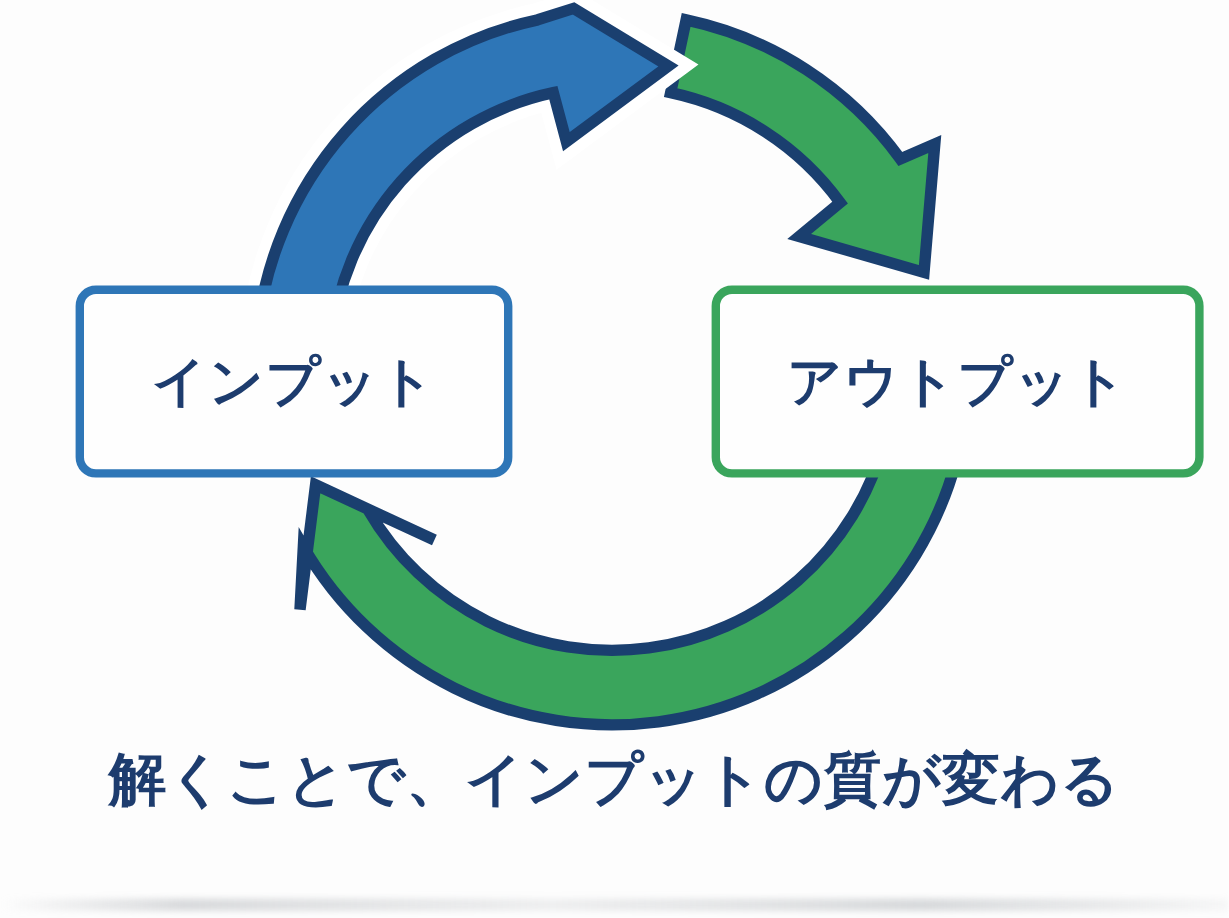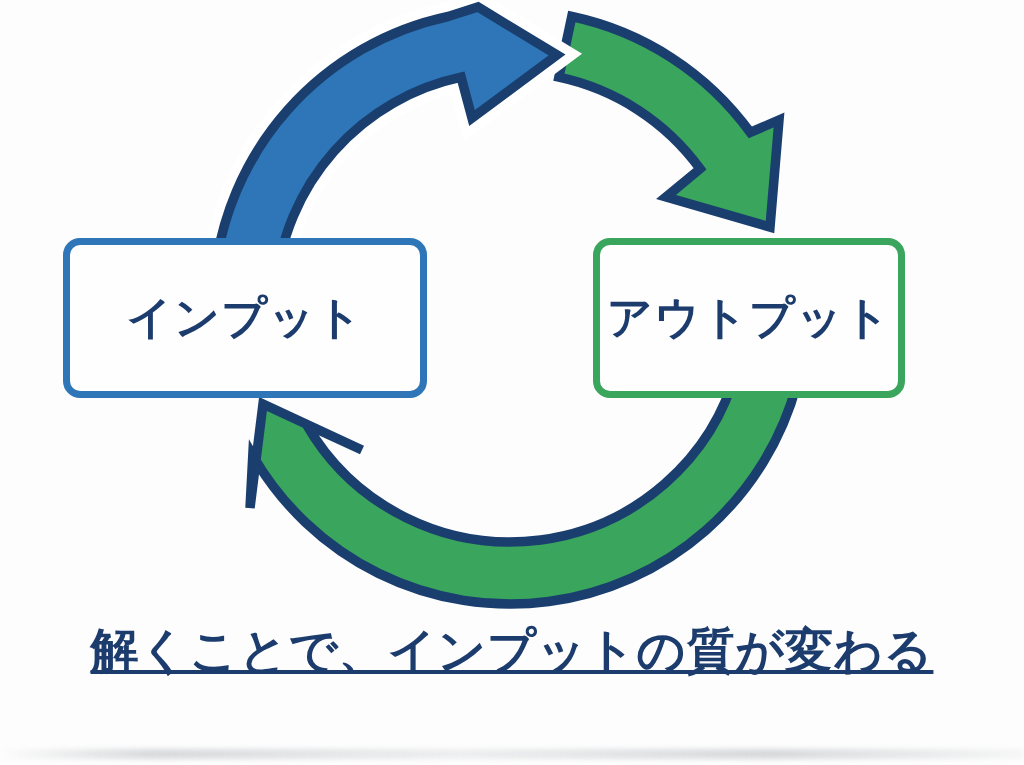--- a/index.html
+++ b/index.html
@@ -19,30 +19,29 @@
     box-sizing:border-box;
     display:flex;flex-direction:column;
     align-items:center;justify-content:center;
     text-align:center;
     font-weight:bold;
     font-size:45px;
     line-height:1.22;
     letter-spacing:0.03em;
   }
   .label-box.left{left:63px;width:364px;}
-  .label-box.right{left:593px;width:312px;text-align:right;}
+  .label-box.right{left:593px;width:410px;text-align:right;}
   .caption{
     position:absolute;
     left:0;top:623px;width:1024px;
     text-align:center;
     font-weight:bold;
     font-size:48px;
     line-height:1.17;
     letter-spacing:0.015em;
-    text-decoration:underline;
   }
   .bottom-smudge{
     position:absolute;
     left:0;top:749px;width:1024px;height:10px;
     background:linear-gradient(90deg,
       rgba(200,200,200,0) 0%,
       rgba(185,188,192,0.55) 15%,
       rgba(205,207,210,0.30) 45%,
       rgba(182,186,190,0.55) 75%,
       rgba(210,212,214,0.15) 100%);

